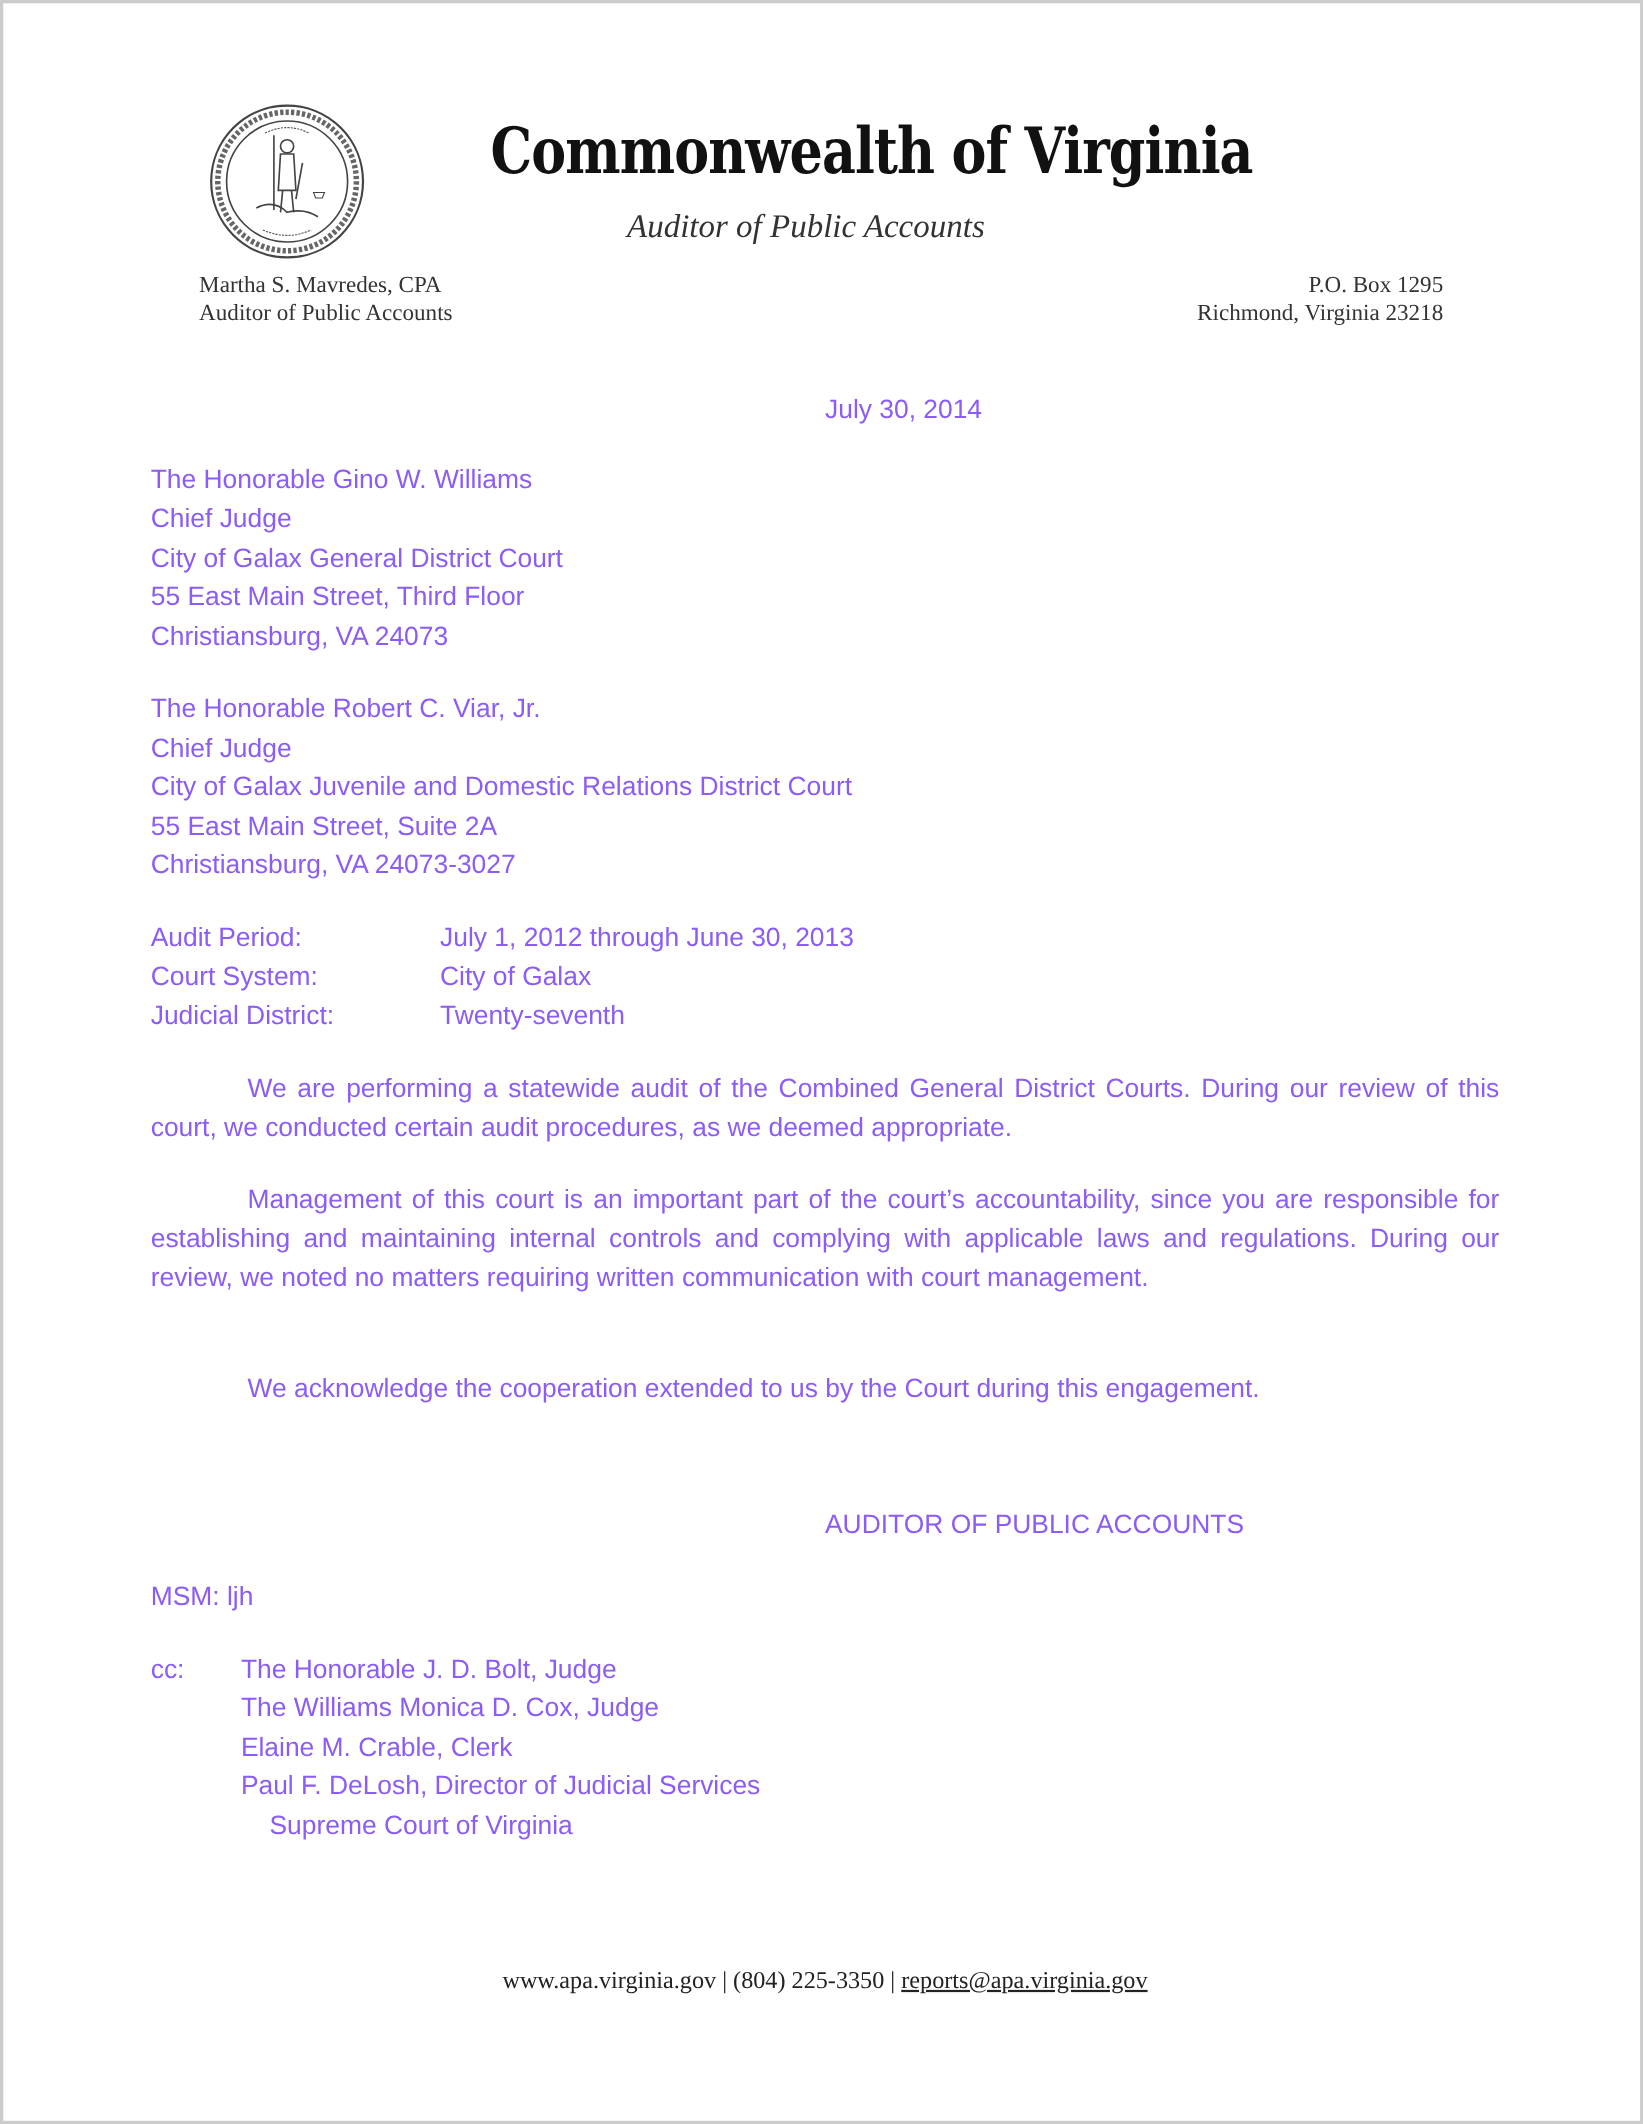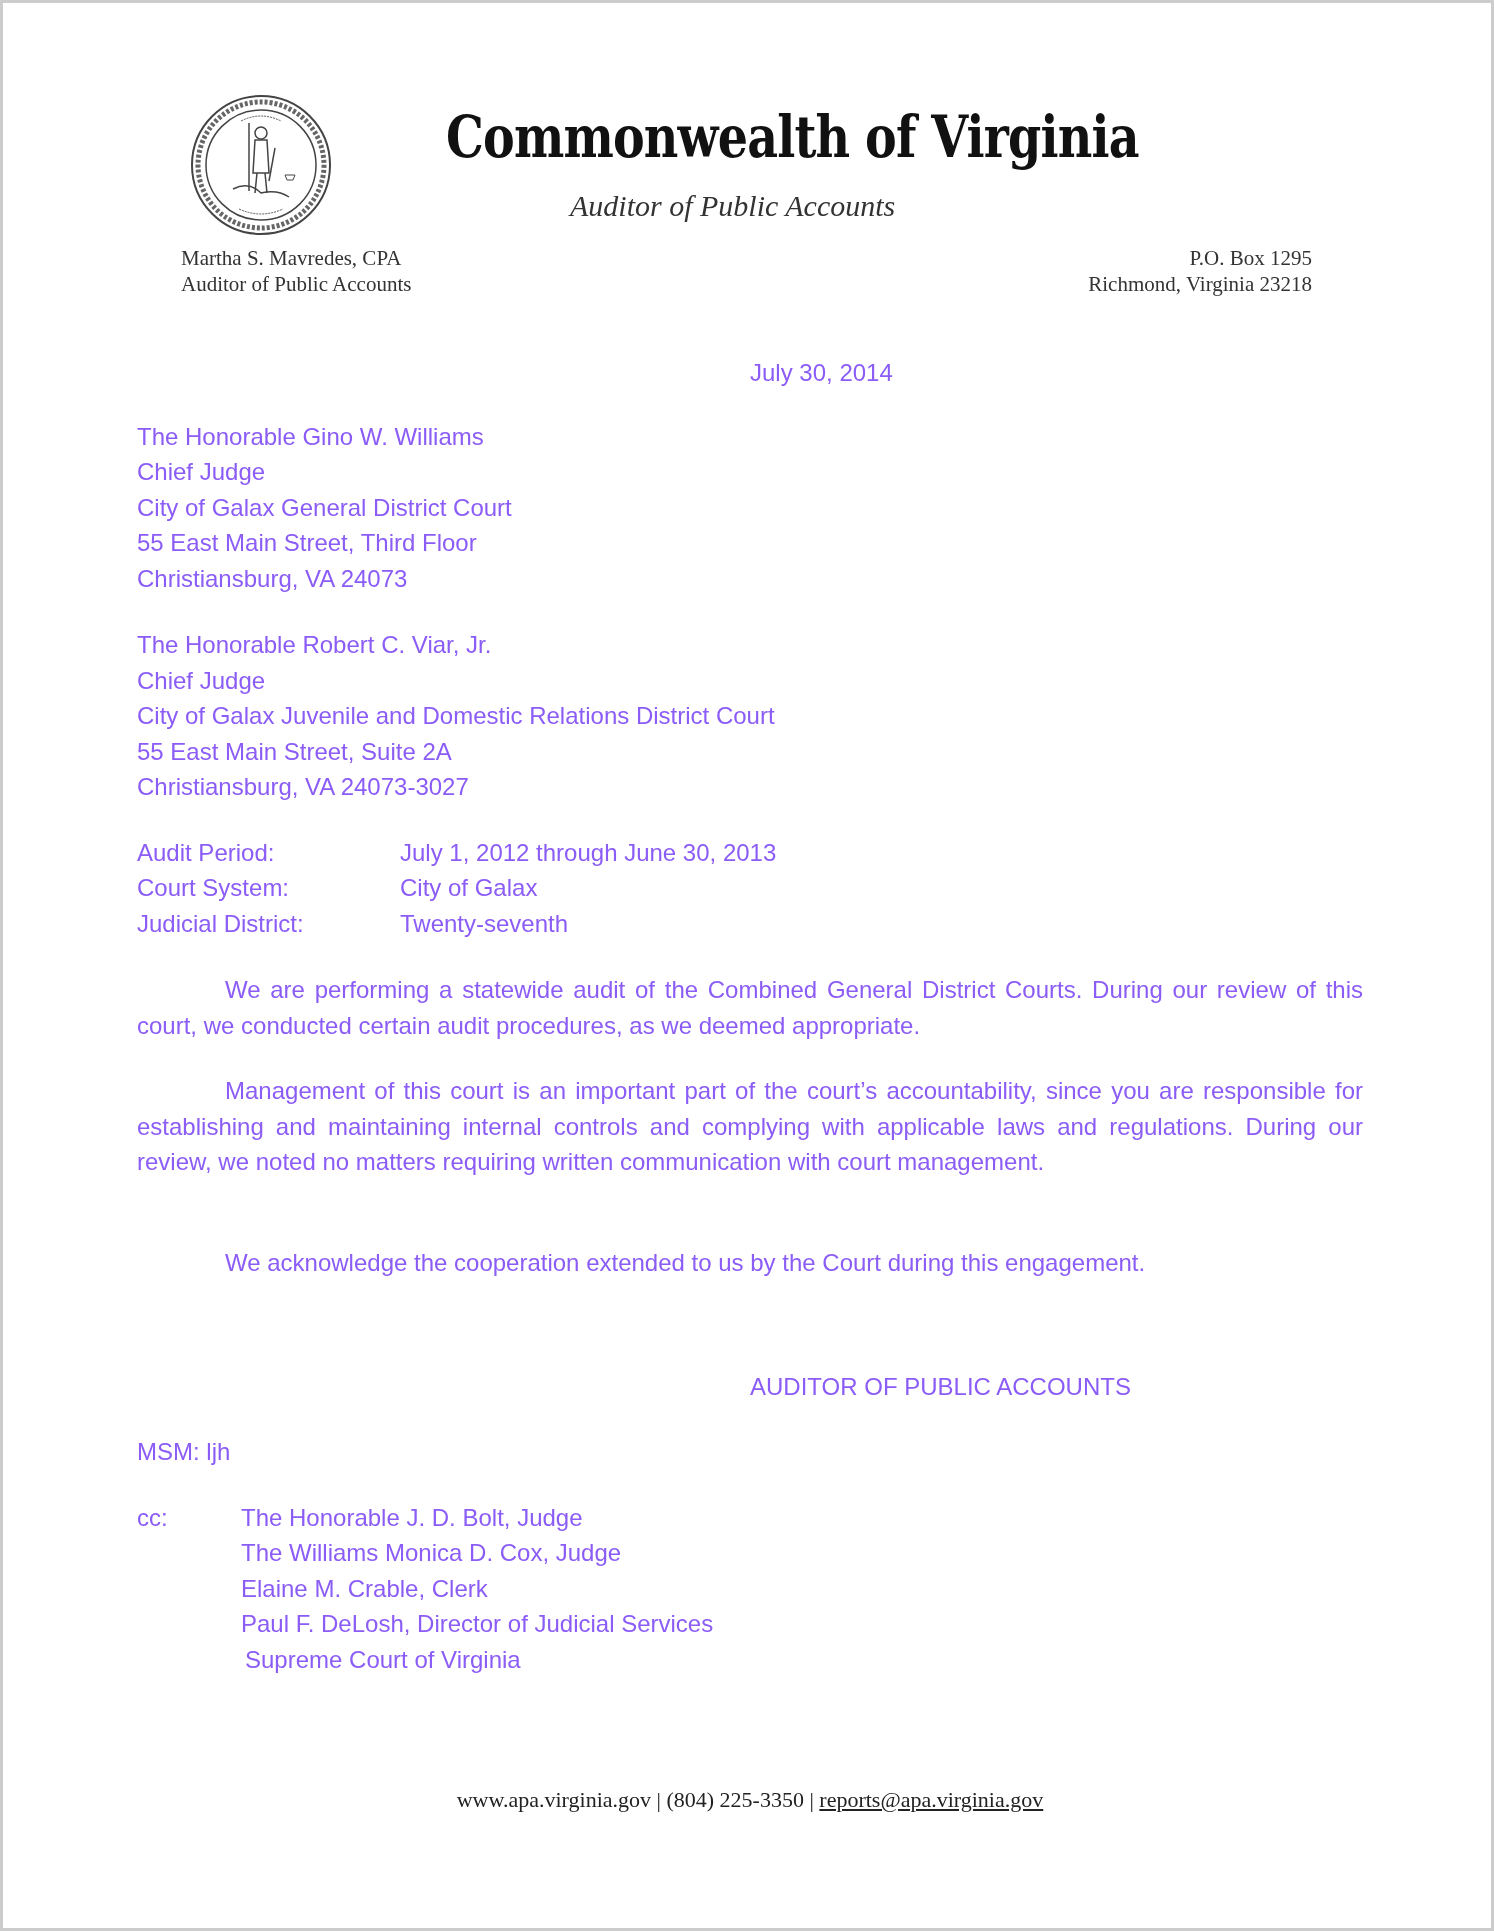--- a/index.html
+++ b/index.html
@@ -23,21 +23,21 @@
   .hdr-right { right: 179px; text-align: right; }
   .body-text { font-size: 24px; line-height: 35.5px; }
   .line { left: 134px; }
   .val { left: 397px; }
   .para {
     position: absolute; left: 134px; width: 1226px; font-size: 24px; line-height: 35.5px;
     text-align: justify; white-space: normal;
   }
   .para .indent { display: inline-block; width: 88px; }
   .cc-label { left: 134px; }
-  .cc-item { left: 238px; }
+  .cc-item { left: 216px; }
   .cc-sub { left: 242px; }
   .footer { left: 0; width: 1494px; text-align: center; top: 1784px; font-size: 22px; color: #222; }
   .footer .link { text-decoration: underline; color: #222; }
 </style>
 </head>
 <body>
 
 <div class="page">
 
   <svg class="seal" viewBox="0 0 144 144">

